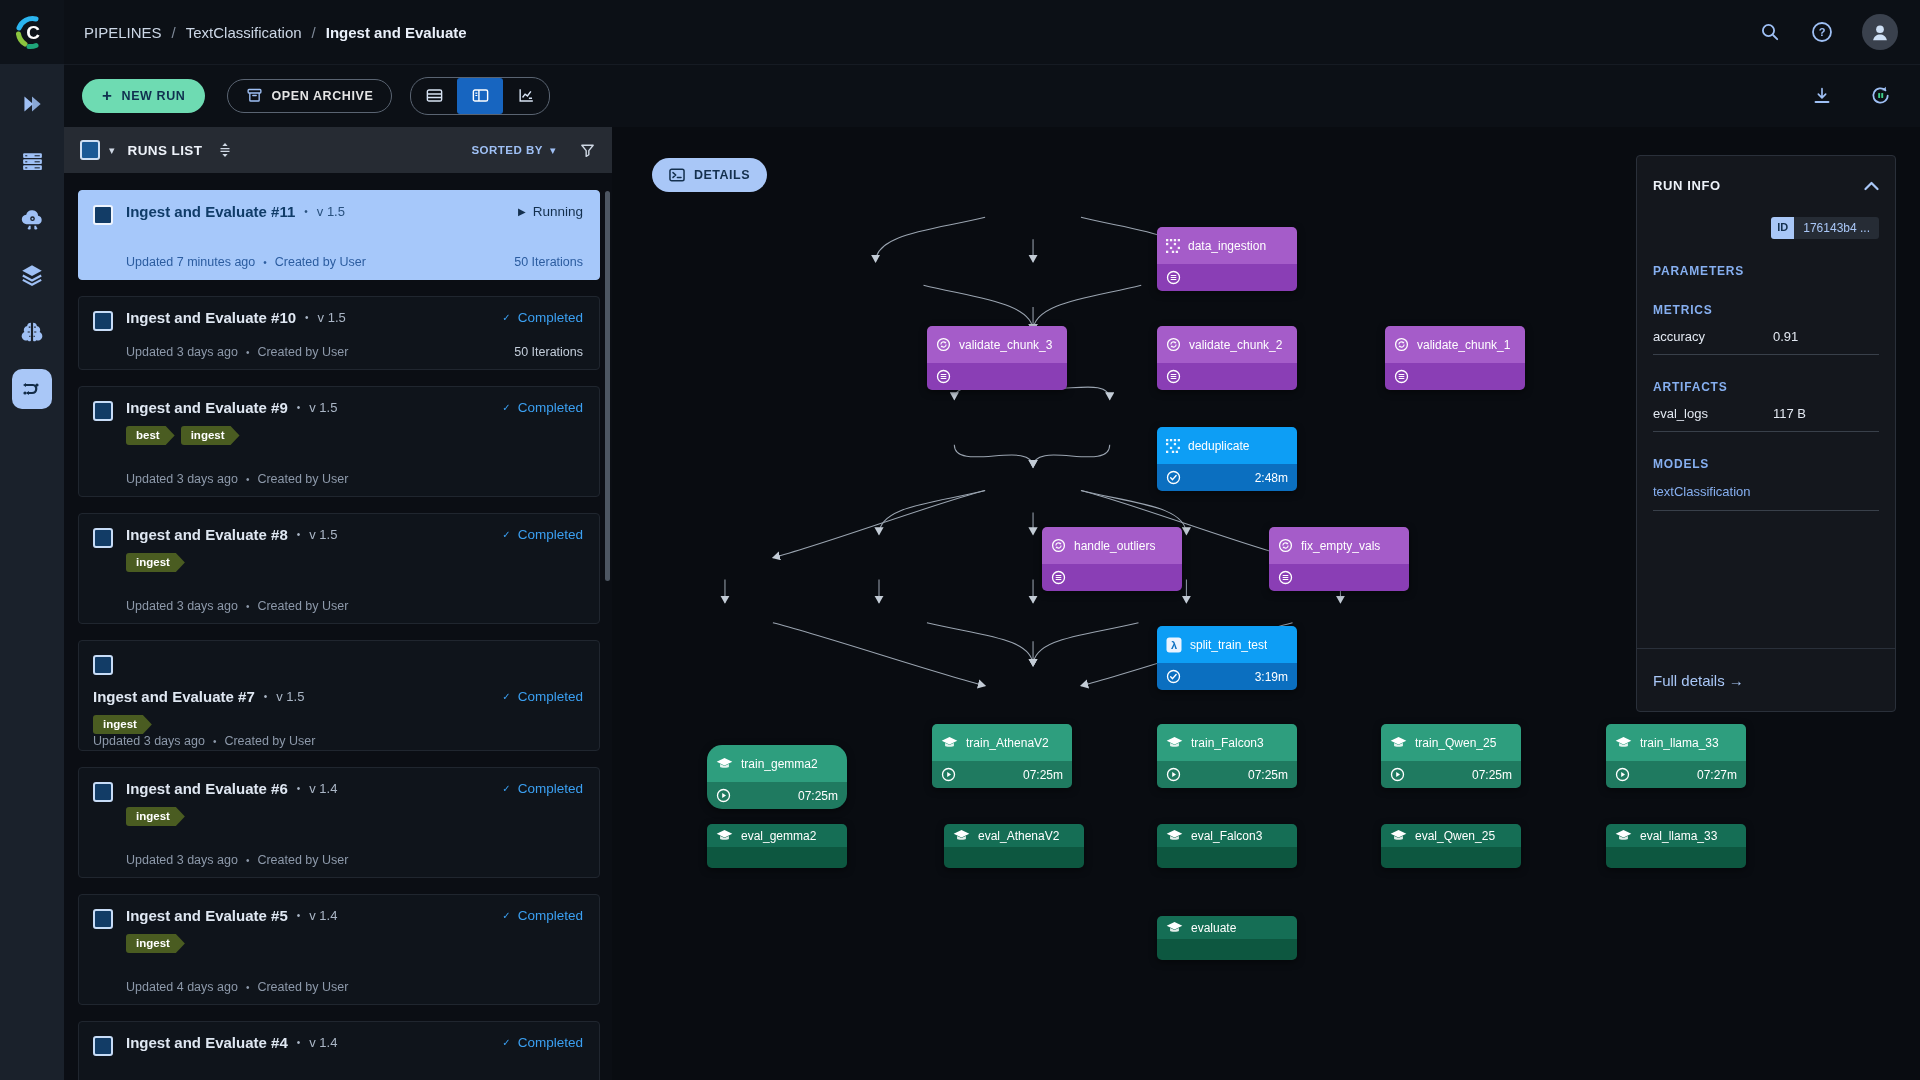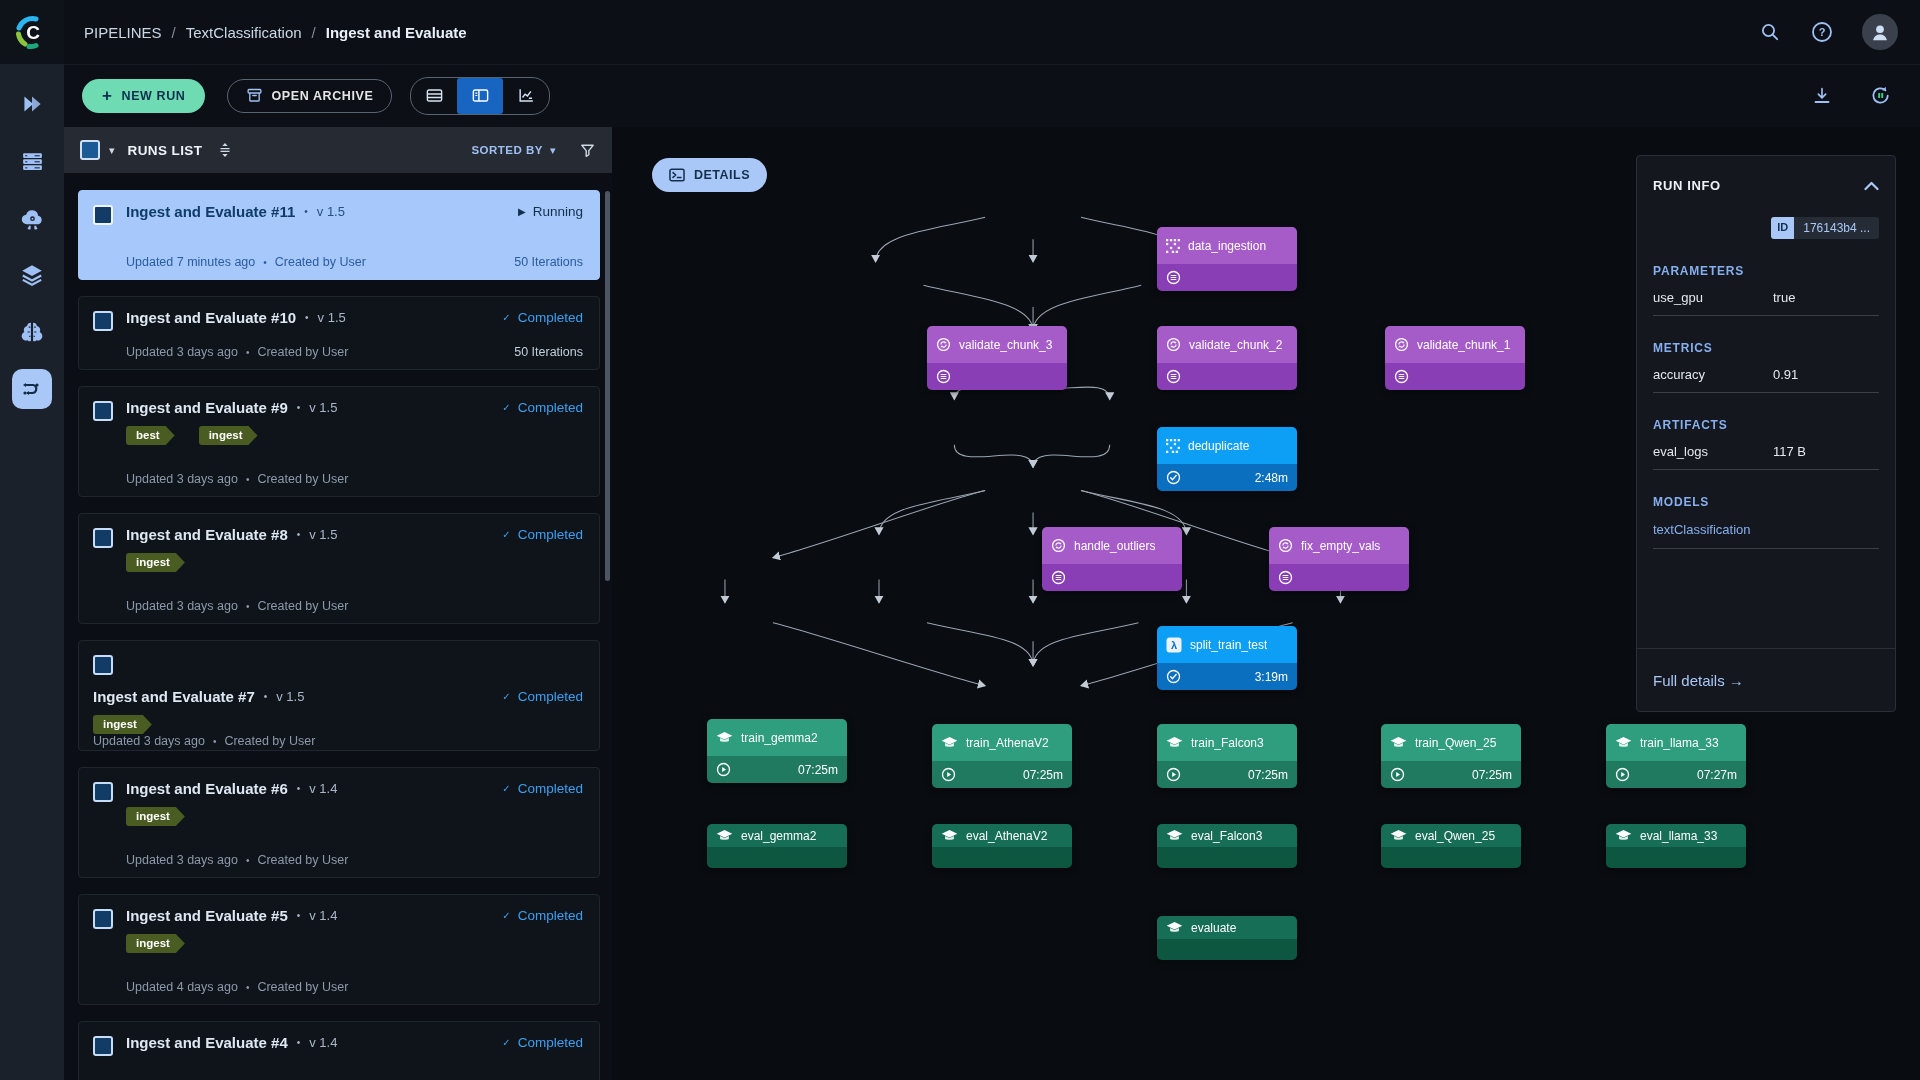--- a/index.html
+++ b/index.html
@@ -49,21 +49,21 @@
   .run-body{flex:1;display:flex;flex-direction:column;min-width:0}
   .run-title-line{display:flex;align-items:center;gap:9px;font-size:15px}
   .run-name{font-weight:bold;color:#dfe7f2;white-space:nowrap}
   .selected .run-name{color:#103c68}
   .run-ver{font-size:13px;color:#aab6c6;display:flex;gap:9px;align-items:center}
   .selected .run-ver{color:#29517e}
   .dot{font-size:10px}
   .run-status{margin-left:auto;font-size:13.5px;color:#3ba0f2;display:flex;align-items:center;gap:7px;white-space:nowrap}
   .selected .run-status{color:#14304e}
   .st-ic{font-size:10px}
-  .run-tags{display:flex;gap:24px;margin-top:10px}
+  .run-tags{display:flex;gap:6px;margin-top:10px}
   .tag{background:#4a5c21;color:#fff;font-size:11.5px;font-weight:bold;padding:3px 15px 4px 10px;clip-path:polygon(0 0,calc(100% - 9px) 0,100% 50%,calc(100% - 9px) 100%,0 100%);border-radius:3px 0 0 3px}
   .run-meta{margin-top:auto;display:flex;font-size:12.5px;color:#8d99aa;gap:8px;align-items:center}
   .selected .run-meta{color:#2b5c9f}
   .run-iter{margin-left:auto;color:#c3cdda;font-size:12.5px}
   .selected .run-iter{color:#2b5c9f}
   .scroll-thumb{position:absolute;right:2px;top:64px;width:5px;height:390px;background:#4d5662;border-radius:3px;z-index:5}
 
   
   .dag{position:absolute;left:612px;top:127px;width:1308px;height:953px;background:#090c11;z-index:1}
   .btn-details{position:absolute;left:40px;top:31px;height:34px;border-radius:17px;background:#a9c7f7;color:#14304e;font-weight:bold;font-size:12.5px;letter-spacing:.5px;display:flex;align-items:center;gap:9px;padding:0 17px;border:none;font-family:inherit;z-index:3}
@@ -666,21 +666,21 @@
     <div class="ftr">
           <span>
             <svg width="15" height="15" viewBox="0 0 16 16">
               <circle cx="8" cy="8" r="6.4" fill="none" stroke="#fff" stroke-width="1.4"></circle>
               <path d="M5 8.3l2 2 3.8-4.4" fill="none" stroke="#fff" stroke-width="1.5" stroke-linecap="round" stroke-linejoin="round"></path>
             </svg>
           </span>
           <span class="time">3:19m</span>
         </div>
       </div>
-      <div class="node n-green" style="left: 95px; top: 592px;">
+      <div class="node n-green" style="left: 95px; top: 618px; border-radius: 15px;">
     <div class="hdr">
       <span>
             <svg width="17" height="14" viewBox="0 0 20 16">
               <path d="M10 .8 19.2 5.3 10 9.8.8 5.3z" fill="#fff"></path>
               <path d="M4.8 7.9v3.2c0 1.8 10.4 1.8 10.4 0V7.9L10 10.4z" fill="#fff" opacity=".88"></path>
             </svg>
           </span>
       <span class="nlabel">train_gemma2</span>
     </div>
     <div class="ftr">
@@ -778,21 +778,21 @@
       <span>
             <svg width="17" height="14" viewBox="0 0 20 16">
               <path d="M10 .8 19.2 5.3 10 9.8.8 5.3z" fill="#fff"></path>
               <path d="M4.8 7.9v3.2c0 1.8 10.4 1.8 10.4 0V7.9L10 10.4z" fill="#fff" opacity=".88"></path>
             </svg>
           </span>
       <span class="nlabel">eval_gemma2</span>
     </div>
     <div class="ftr"></div>
       </div>
-      <div class="node n-dark" style="left: 320px; top: 697px;">
+      <div class="node n-dark" style="left: 332px; top: 697px;">
     <div class="hdr">
       <span>
             <svg width="17" height="14" viewBox="0 0 20 16">
               <path d="M10 .8 19.2 5.3 10 9.8.8 5.3z" fill="#fff"></path>
               <path d="M4.8 7.9v3.2c0 1.8 10.4 1.8 10.4 0V7.9L10 10.4z" fill="#fff" opacity=".88"></path>
             </svg>
           </span>
       <span class="nlabel">eval_AthenaV2</span>
     </div>
     <div class="ftr"></div>
@@ -858,24 +858,20 @@
     </span>
   </div>
   <div class="ri-idrow">
     <span class="idchip">
       <span class="idtag">ID</span>
       <span class="idval">176143b4 ...</span>
     </span>
   </div>
   <div id="ri-sections">
       <div class="ri-section-title">PARAMETERS</div>
-      <div class="ri-kv">
-        <span class="k">use_gpu</span>
-        <span class="v">true</span>
-      </div>
       <div class="ri-section-title">METRICS</div>
       <div class="ri-kv">
         <span class="k">accuracy</span>
         <span class="v">0.91</span>
       </div>
       <div class="ri-section-title">ARTIFACTS</div>
       <div class="ri-kv">
         <span class="k">eval_logs</span>
         <span class="v">117 B</span>
       </div>

